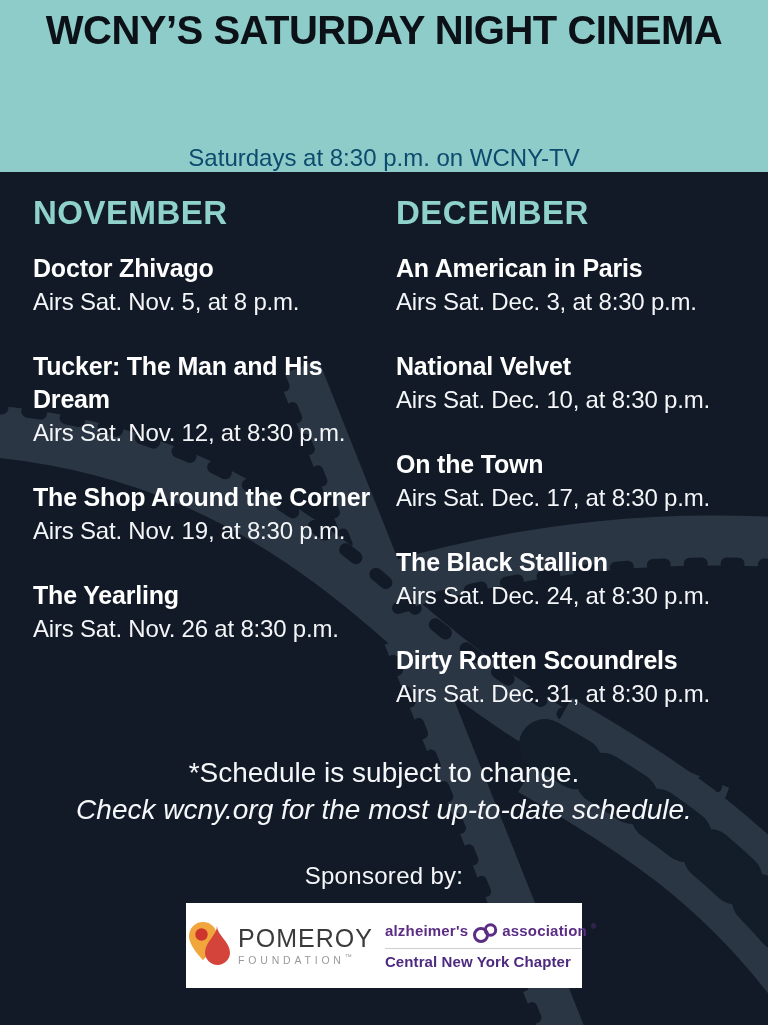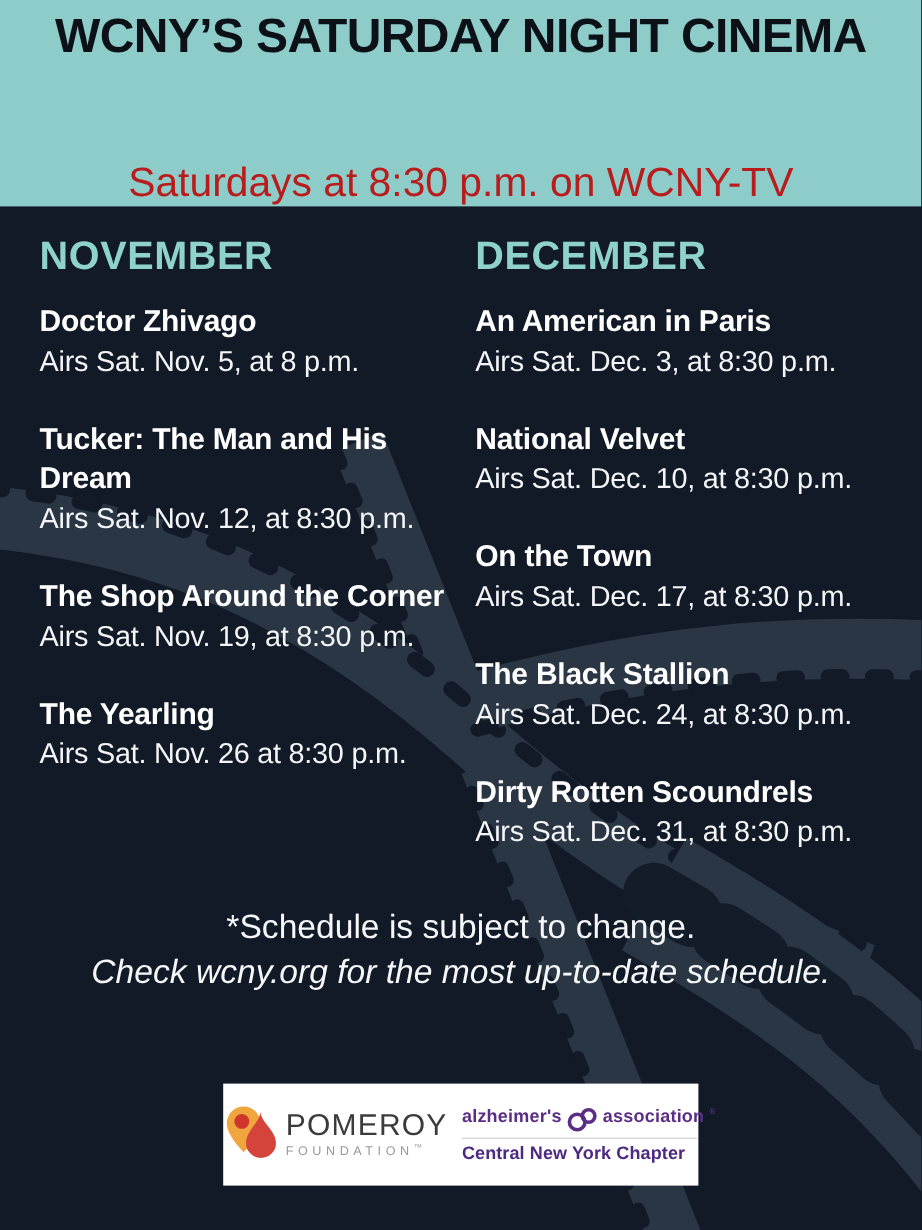--- a/index.html
+++ b/index.html
@@ -12,21 +12,21 @@
   .header{
     position:absolute;top:0;left:0;width:768px;height:172px;
     background:#8ECCC9;display:flex;flex-direction:column;
     align-items:center;justify-content:space-between;z-index:3;padding-top:8px;
   }
   .title{
     font-size:40px;font-weight:800;color:#0C1118;letter-spacing:-0.5px;
     line-height:44px;white-space:nowrap;
   }
   .subtitle{
-    font-size:34px;font-weight:400;color:#b91c1c;margin-top:22px;white-space:nowrap;
+    font-size:24px;font-weight:400;color:#0c4a6e;margin-top:22px;white-space:nowrap;
   }
   
   .filmstrip{position:absolute;top:0;left:0;width:768px;height:1025px;z-index:1;pointer-events:none;}
   
   .col{position:absolute;top:194px;z-index:2;}
   .col-left{left:33px;width:356px;}
   .col-right{left:396px;width:356px;}
   .month{
     font-size:33px;font-weight:700;color:#8FD2CB;letter-spacing:0.5px;
     line-height:38px;margin-bottom:20px;
@@ -136,20 +136,21 @@
       <div class="film-title">Dirty Rotten Scoundrels</div>
       <div class="film-airs">Airs Sat. Dec. 31, at 8:30 p.m.</div>
     </div>
   </div>
 
   <div class="note">
     <div>*Schedule is subject to change.</div>
     <div class="note-italic">Check wcny.org for the most up-to-date schedule.</div>
   </div>
 
+  <div class="sponsored">Sponsored by:</div>
 
   <div class="sponsor-box">
 
     <div class="pomeroy">
       <svg width="46" height="52" viewBox="0 0 46 52" aria-hidden="true">
 
         <path d="M16 2 C8 2 2 8.3 2 16.2 C2 26.5 16 40 16 40 S30 26.5 30 16.2 C30 8.3 24 2 16 2 Z" fill="#F0A63C"></path>
         <circle cx="14.5" cy="14.5" r="6.2" fill="#CE362D"></circle>
 
         <path d="M30 6 C30 15 43 22 43 32.5 A12.5 12.5 0 1 1 18 32.5 C18 22 30 15 30 6 Z" fill="#D5443B"></path>

